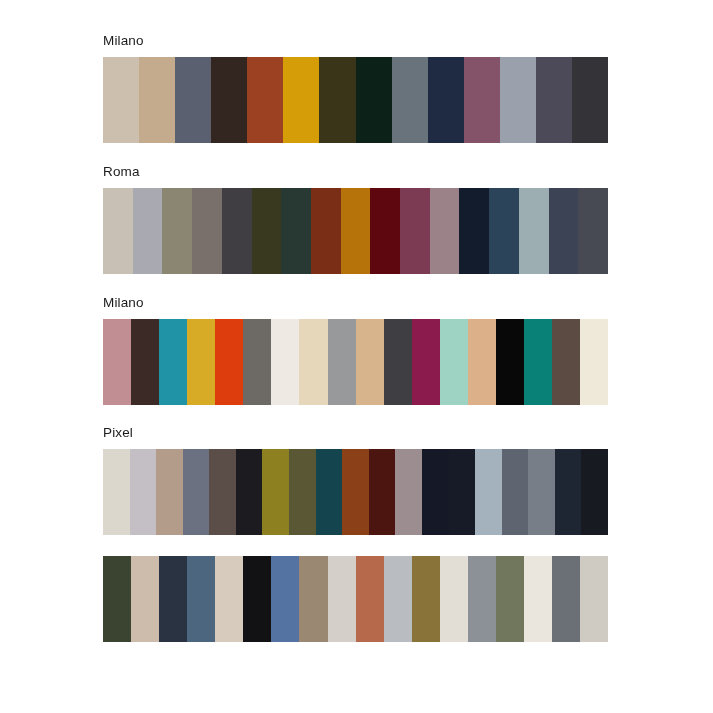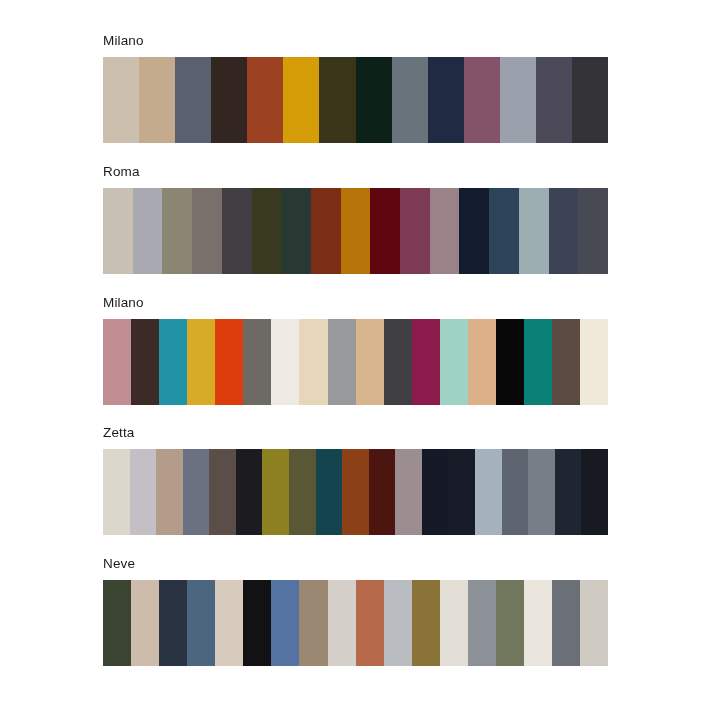--- a/index.html
+++ b/index.html
@@ -211,21 +211,21 @@
           </div>
           <div class="swatch" title="Pixel #5c4b43" style="background: rgb(92, 75, 67);">
             <div class="tex fam-knit" style="background-position: 6px 8px;"></div>
           </div>
           <div class="swatch" title="Pixel #efe9da" style="background: rgb(239, 233, 218);">
             <div class="tex fam-knit" style="background-position: 2px 4px;"></div>
           </div>
         </div>
       </div>
       <div class="collection" style="top: 425px;">
-        <div class="collection-label">Zetta</div>
+        <div class="collection-label">Pixel</div>
         <div class="swatch-strip" style="height: 86px;">
           <div class="swatch" title="Milano #dcd7cd" style="background: rgb(220, 215, 205);">
             <div class="tex fam-wool" style="background-position: 0px 0px;"></div>
           </div>
           <div class="swatch" title="Milano #c3bfc5" style="background: rgb(195, 191, 197);">
             <div class="tex fam-wool" style="background-position: 3px 5px;"></div>
           </div>
           <div class="swatch" title="Milano #b39c89" style="background: rgb(179, 156, 137);">
             <div class="tex fam-wool" style="background-position: 6px 1px;"></div>
           </div>
@@ -273,21 +273,20 @@
           </div>
           <div class="swatch" title="Milano #1e2533" style="background: rgb(30, 37, 51);">
             <div class="tex fam-wool" style="background-position: 2px 4px;"></div>
           </div>
           <div class="swatch" title="Milano #171a20" style="background: rgb(23, 26, 32);">
             <div class="tex fam-wool" style="background-position: 5px 0px;"></div>
           </div>
         </div>
       </div>
       <div class="collection" style="top: 556px;">
-        <div class="collection-label">Neve</div>
         <div class="swatch-strip" style="height: 86px;">
           <div class="swatch" title="Neve #3b4430" style="background: rgb(59, 68, 48);">
             <div class="tex fam-twill" style="background-position: 0px 0px;"></div>
           </div>
           <div class="swatch" title="Neve #cdbcac" style="background: rgb(205, 188, 172);">
             <div class="tex fam-fleck" style="background-position: 3px 5px;"></div>
           </div>
           <div class="swatch" title="Neve #2a3342" style="background: rgb(42, 51, 66);">
             <div class="tex fam-twill" style="background-position: 6px 1px;"></div>
           </div>

